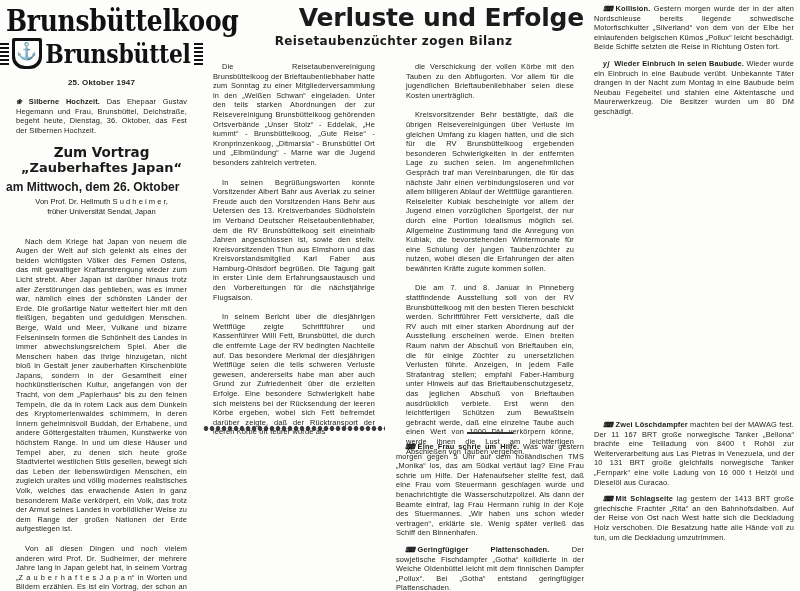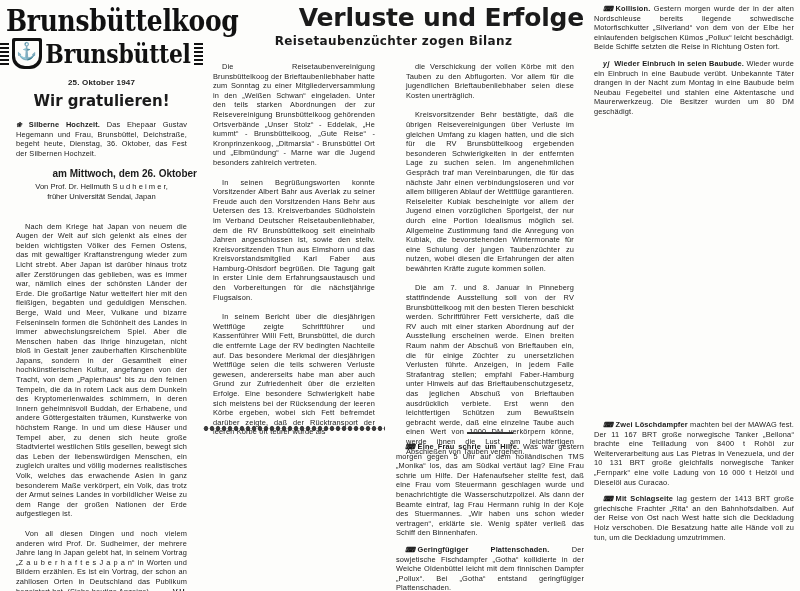--- a/index.html
+++ b/index.html
@@ -128,22 +128,22 @@
   .vortrag-title {
     text-align: center;
     font-family: "DejaVu Sans", sans-serif;
     font-weight: bold;
     font-size: 13.5px;
     line-height: 15px;
     margin-top: 7px;
   }
   .vortrag-title .l2 { font-size: 13px; }
   .vortrag-when {
-    text-align: right;
-    font-size: 10px;
+    text-align: left;
+    font-size: 12px;
     font-weight: bold;
     margin-top: 5px;
     margin-bottom: 3px;
   }
   .vortrag-by {
     text-align: center;
     font-size: 7.6px;
     line-height: 9.6px;
     margin-bottom: 20px;
   }
@@ -238,29 +238,32 @@
       <div class="mast-line1">Brunsbüttelkoog</div>
       <div class="mast-line2-wrap">
         <span class="hatch"></span>
         <span class="crest">
           <span class="anchor">⚓</span>
         </span>
         <span class="mast-line2">Brunsbüttel</span>
         <span class="hatch"></span>
       </div>
       <div class="mast-date">25. Oktober 1947</div>
-      <div class="mast-congrats">Wir gratulieren!</div>
     </div>
 
     <div class="body-text" style="margin-top:3px;">
       <p class="noindent">
         <span class="glyph">❀</span><span class="lead-star">Silberne Hochzeit.</span><span> Das Ehepaar Gustav Hegemann und Frau, Brunsbüttel, Deichstraße, begeht heute, Dienstag, 36. Oktober, das Fest der Silbernen Hochzeit.</span>
       </p>
     </div>
 
+    <div class="vortrag-title">
+      <div>Zum Vortrag</div>
+      <div class="l2">„Zauberhaftes Japan“</div>
+    </div>
     <div class="vortrag-when">am Mittwoch, dem 26. Oktober</div>
     <div class="vortrag-by">
       <div>Von Prof. Dr. Hellmuth S u d h e i m e r,</div>
       <div>früher Universität Sendai, Japan</div>
     </div>
 
     <div class="body-text">
       <p>Nach dem Kriege hat Japan von neuem die Augen der Welt auf sich gelenkt als eines der beiden wichtigsten Völker des Fernen Ostens, das mit gewaltiger Kraftanstrengung wieder zum Licht strebt. Aber Japan ist darüber hinaus trotz aller Zerstörungen das geblieben, was es immer war, nämlich eines der schönsten Länder der Erde. Die großartige Natur wetteifert hier mit den fleißigen, begabten und geduldigen Menschen. Berge, Wald und Meer, Vulkane und bizarre Felseninseln formen die Schönheit des Landes in immer abwechslungsreichem Spiel. Aber die Menschen haben das Ihrige hinzugetan, nicht bloß in Gestalt jener zauberhaften Kirschenblüte Japans, sondern in der Gesamtheit einer hochkünstlerischen Kultur, angefangen von der Tracht, von dem „Papierhaus“ bis zu den feinen Tempeln, die da in rotem Lack aus dem Dunkeln des Kryptomerienwaldes schimmern, in deren Innern geheimnisvoll Buddah, der Erhabene, und andere Göttergestalten träumen, Kunstwerke von höchstem Range. In und um diese Häuser und Tempel aber, zu denen sich heute große Stadtviertel westlichen Stils gesellen, bewegt sich das Leben der liebenswürdigen Menschen, ein zugleich uraltes und völlig modernes realistisches Volk, welches das erwachende Asien in ganz besonderem Maße verkörpert, ein Volk, das trotz der Armut seines Landes in vorbildlicher Weise zu dem Range der großen Nationen der Erde aufgestiegen ist.</p>
       <p>
         <span>Von all diesen Dingen und noch vielem anderen wird Prof. Dr. Sudheimer, der mehrere Jahre lang in Japan gelebt hat, in seinem Vortrag „Z a u b e r h a f t e s  J a p a n“ in Worten und Bildern erzählen. Es ist ein Vortrag, der schon an zahllosen Orten in Deutschland das Publikum begeistert hat. (Siehe heutige Anzeige).</span>

